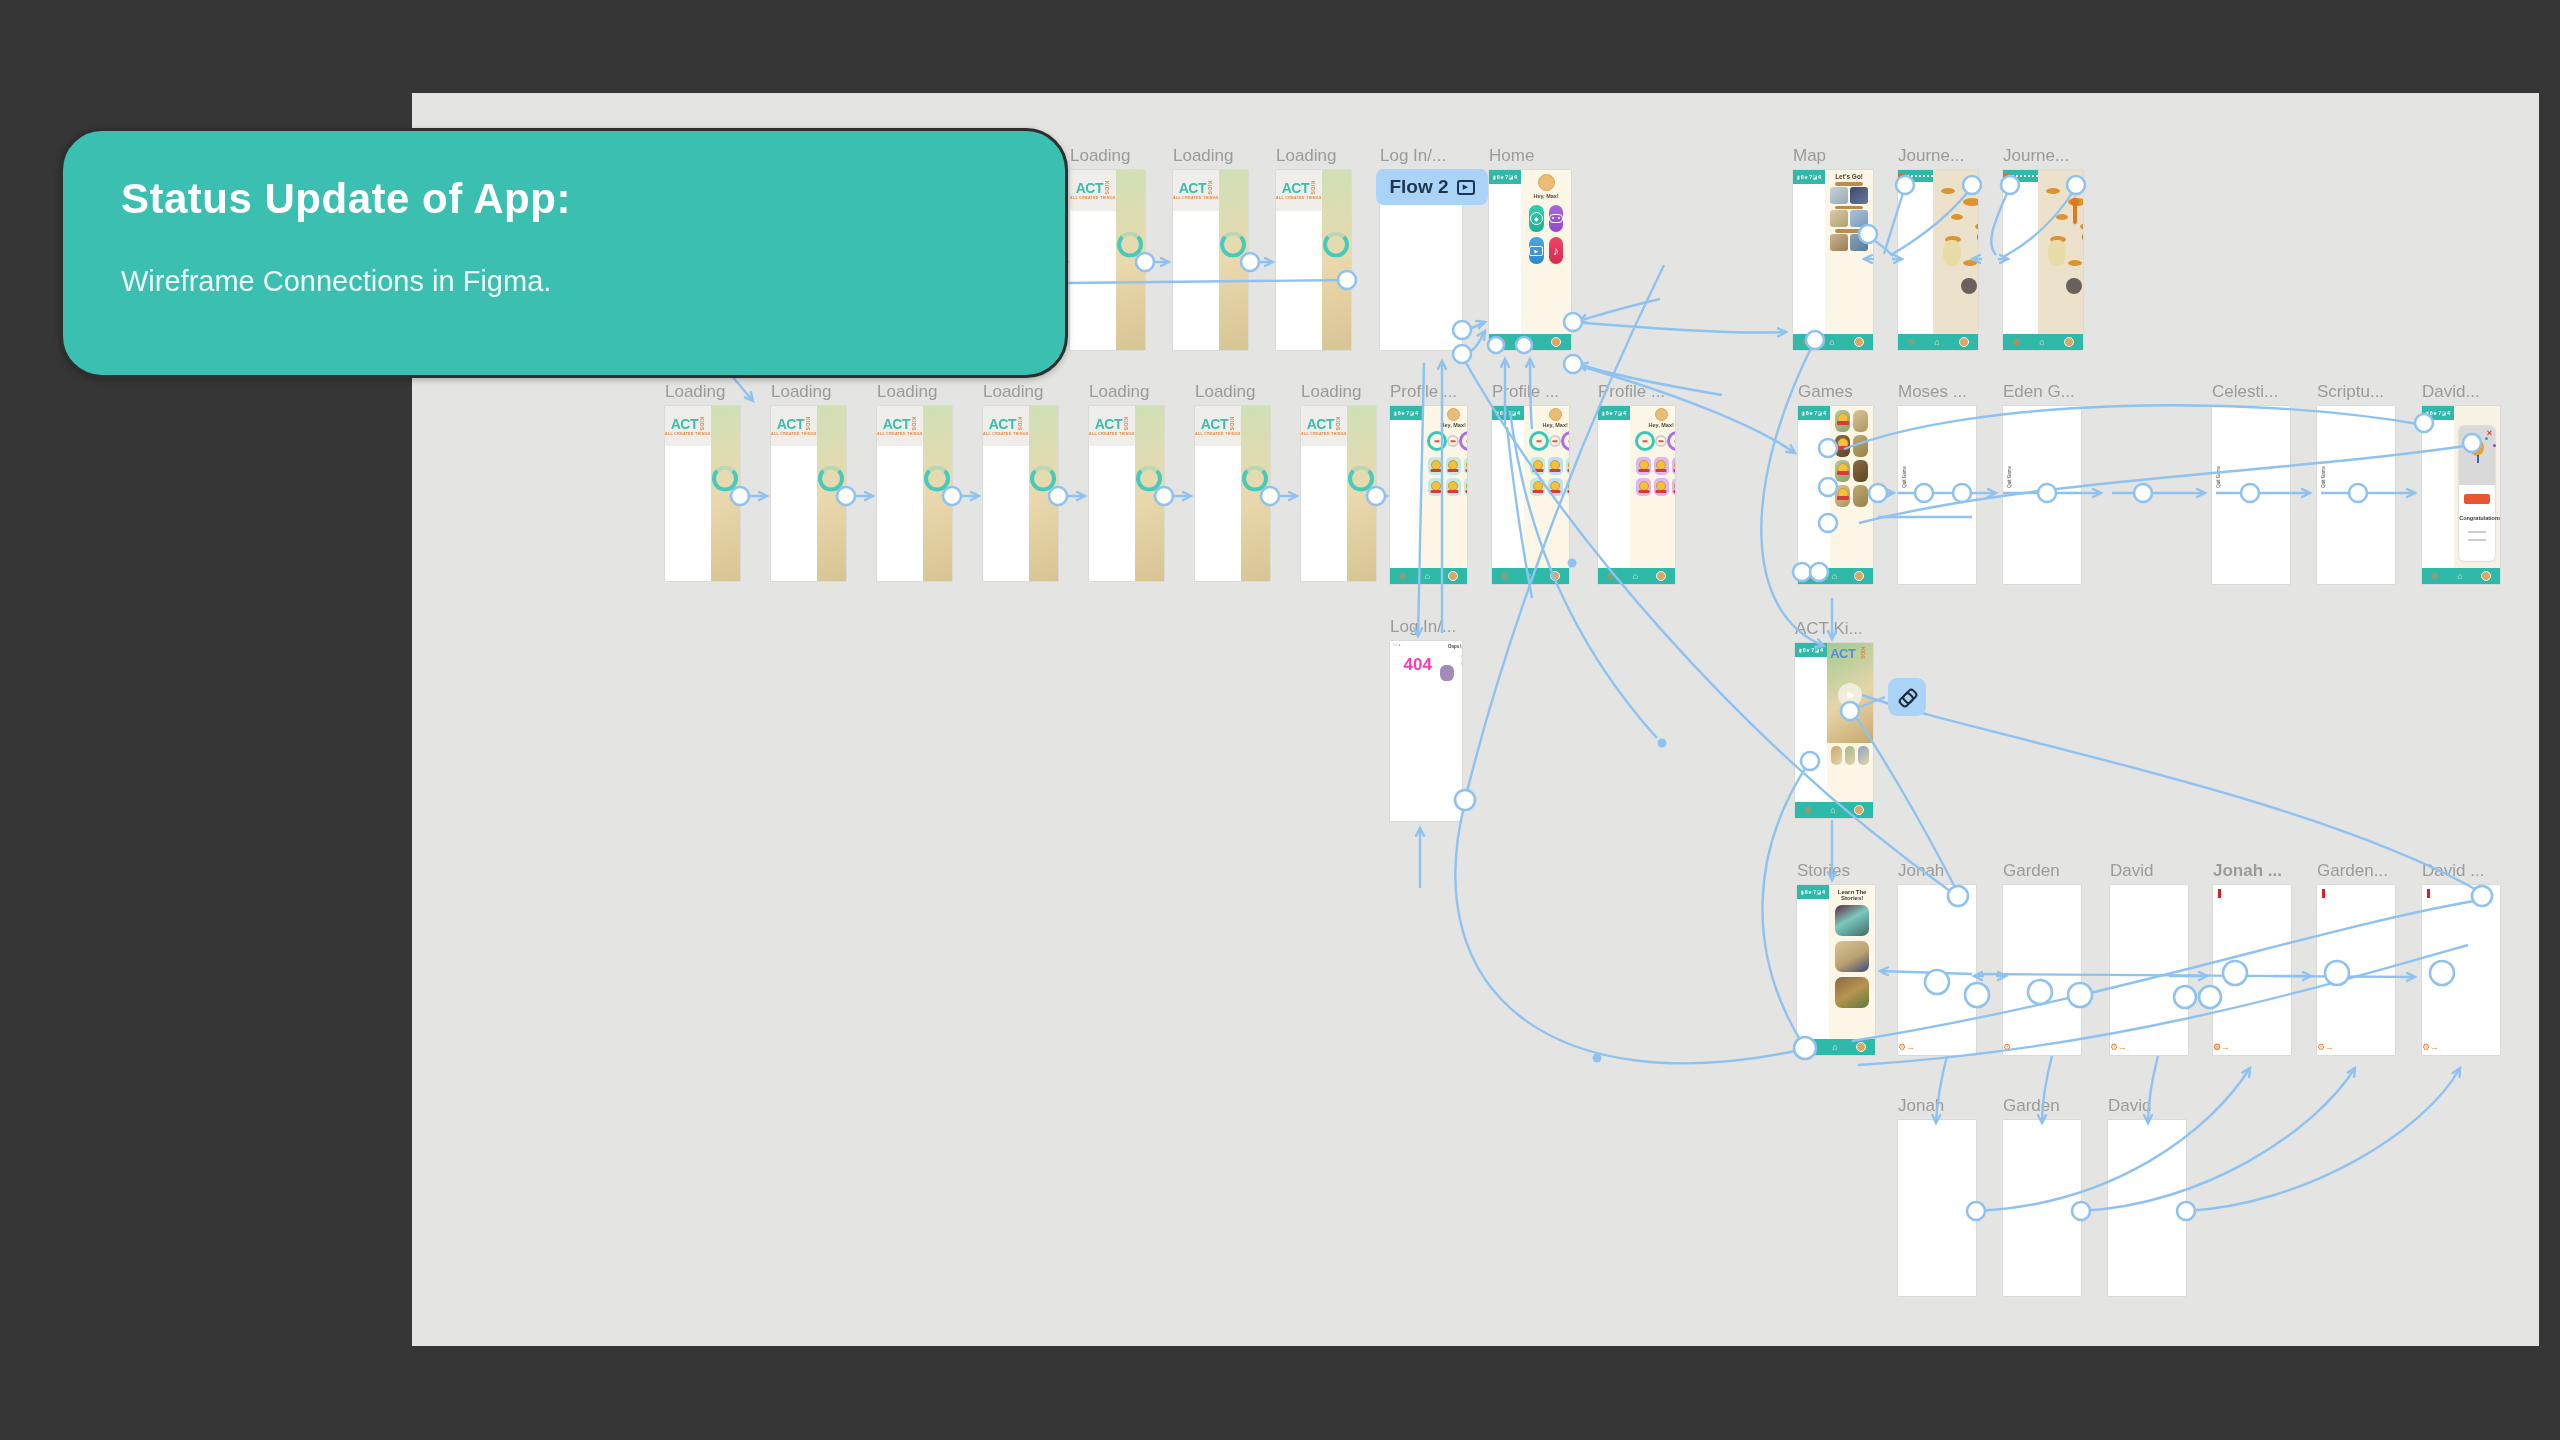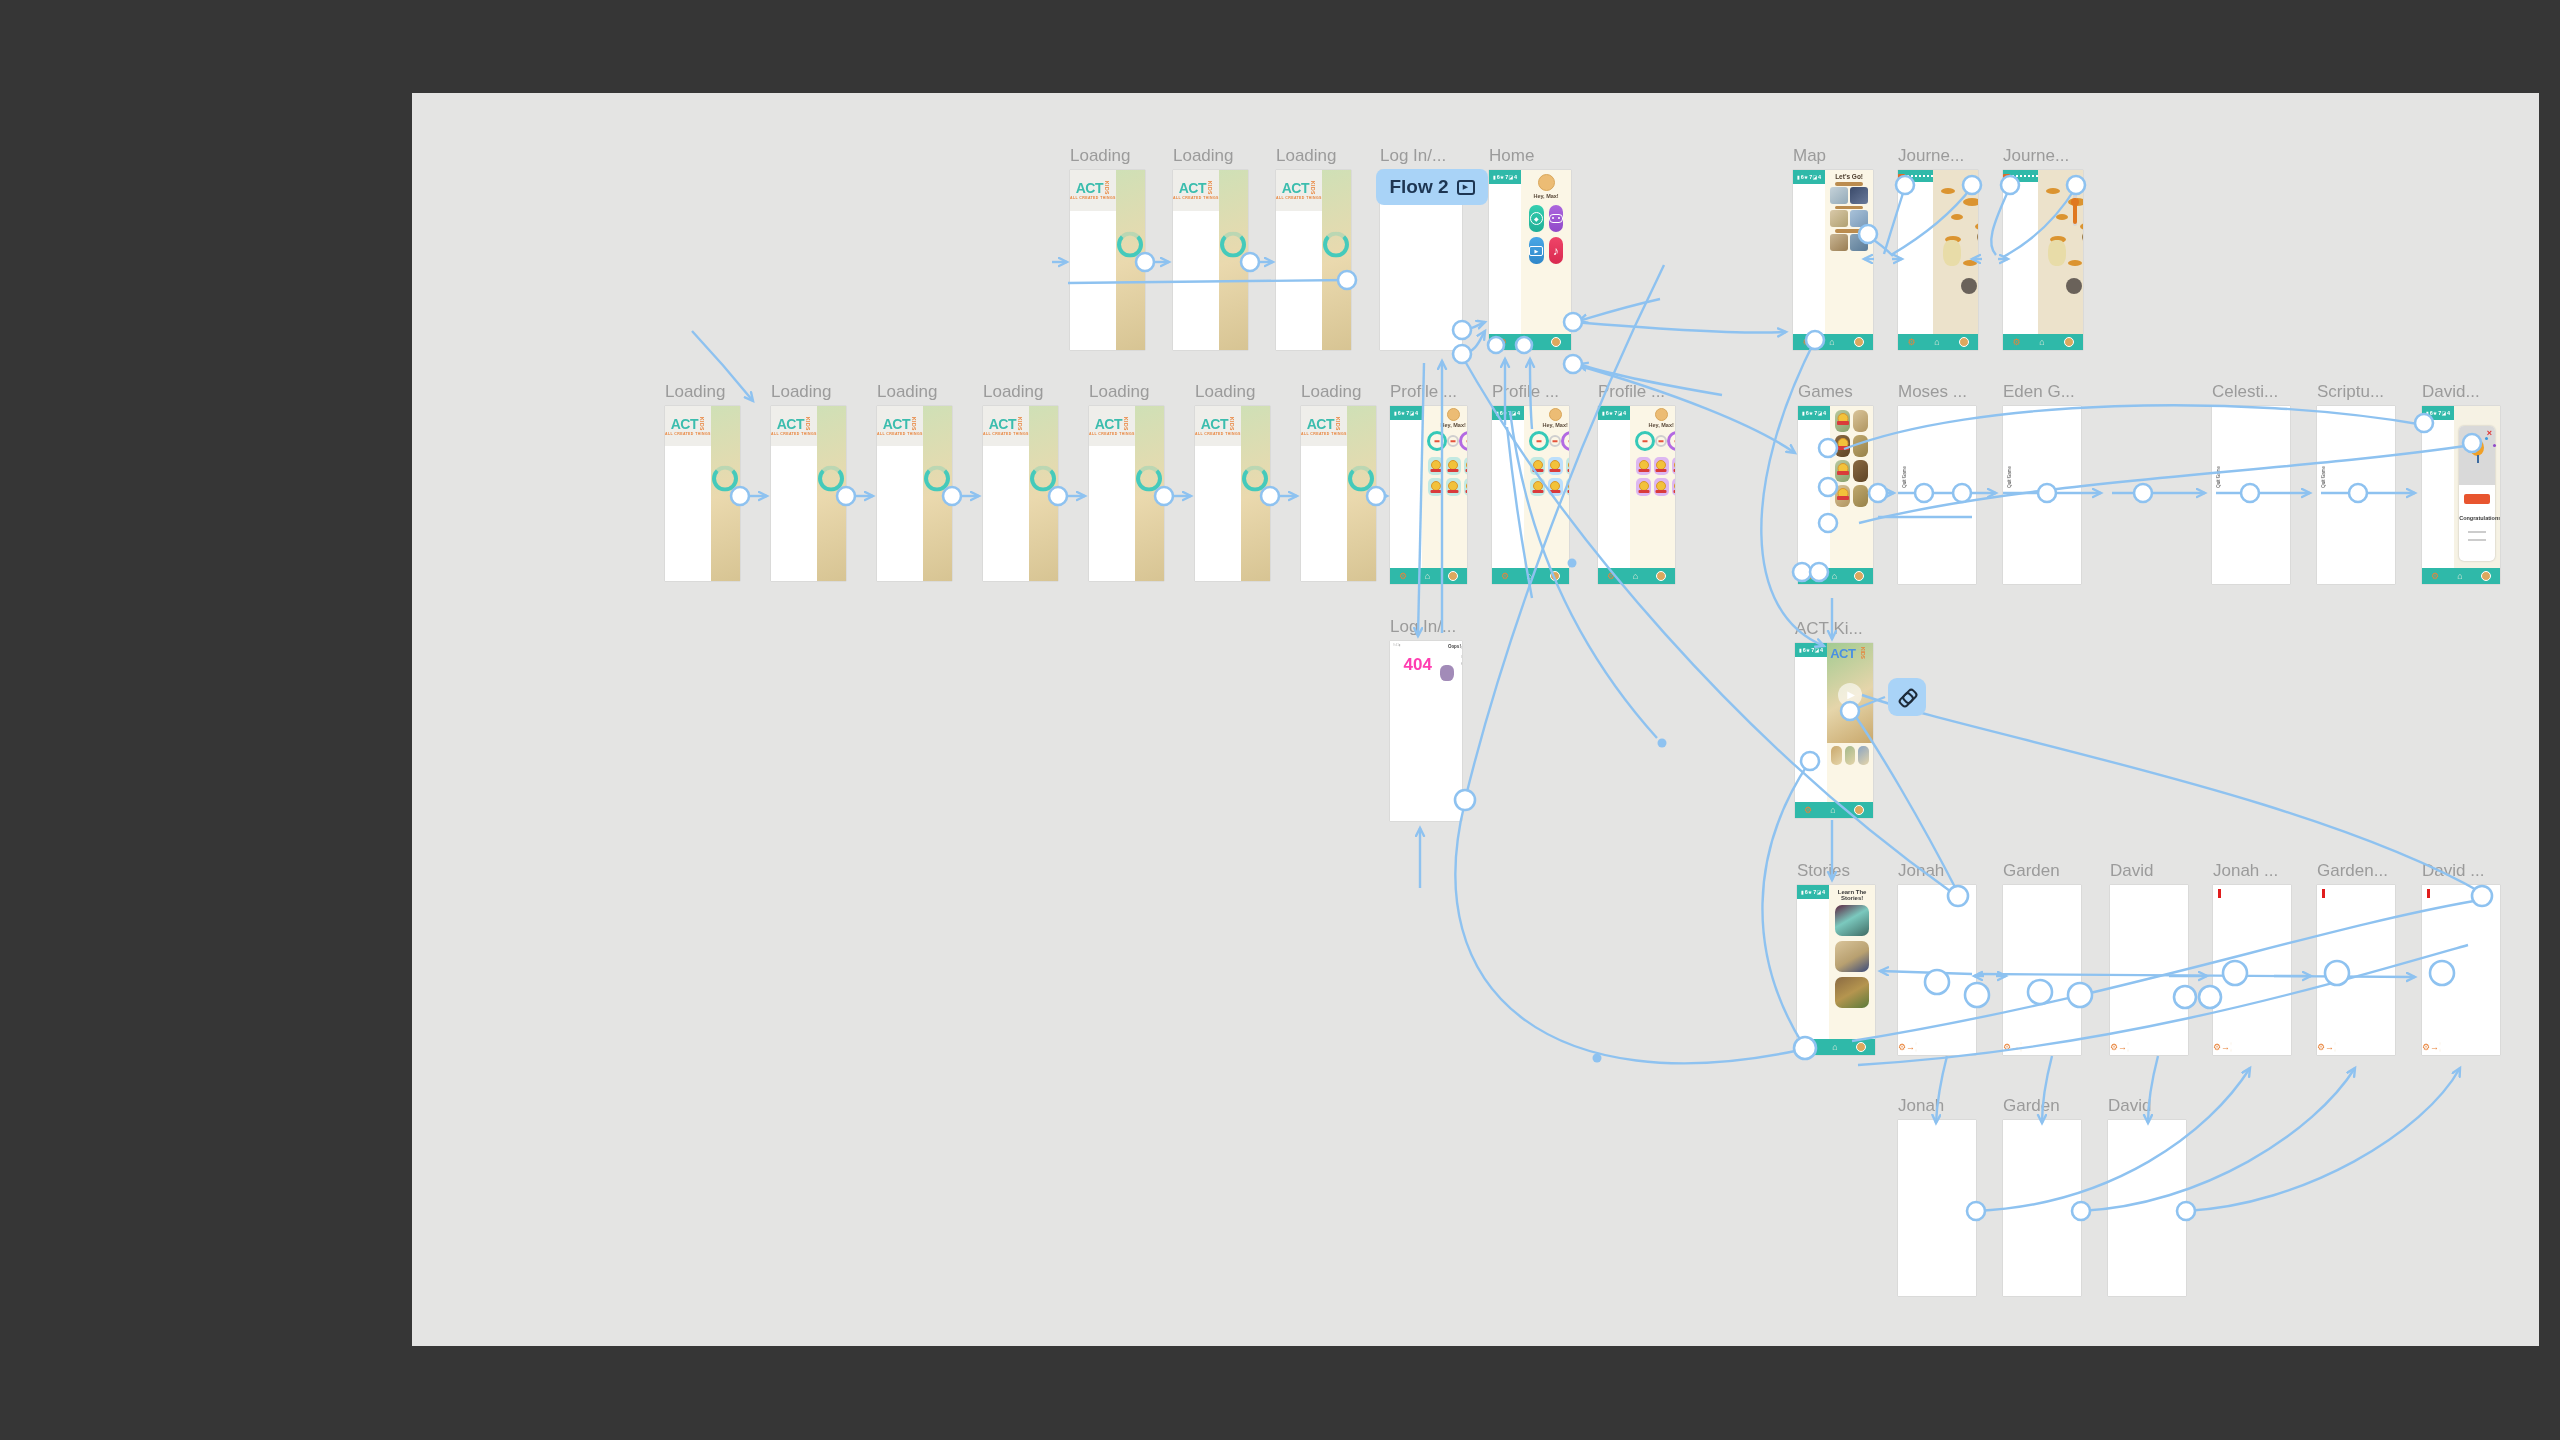--- a/index.html
+++ b/index.html
@@ -995,21 +995,21 @@
 
   <div class="bkcircle"></div>
   <div class="scrbot">
   <span class="bi">⚙</span>
   <span class="bi">→</span>
   <span class="bear"></span>
             </div>
           </div>
         </div>
       </div>
-      <div class="fr" style="left: 1801px; top: 768px; width: 78px;">
+      <div class="fr" style="left: 1801px; top: 768px; width: 78px; font-weight: bold;">
         <div class="fr-label">Jonah ...</div>
     <div class="scr k-book" style="height:170px">
           <div class="bk bg-jonah">
   <div class="spine"></div>
   <div class="graydot"></div>
   <div class="redtick"></div>
   <div class="bkcircle"></div>
   <div class="scrbot">
   <span class="bi">⚙</span>
   <span class="bi">→</span>
@@ -1073,13 +1073,17 @@
         <div class="fr-label">David</div>
     <div class="scr k-plain" style="height:176px">
           <div class="bk bg-david">
   <div class="spine"></div>
 
   </div>
         </div>
       </div>
     </div>
 
+  <div id="callout">
+    <div class="ttl">Status Update of App:</div>
+    <div class="sub">Wireframe Connections in Figma.</div>
+  </div>
 </div>
 
 </body></html>

